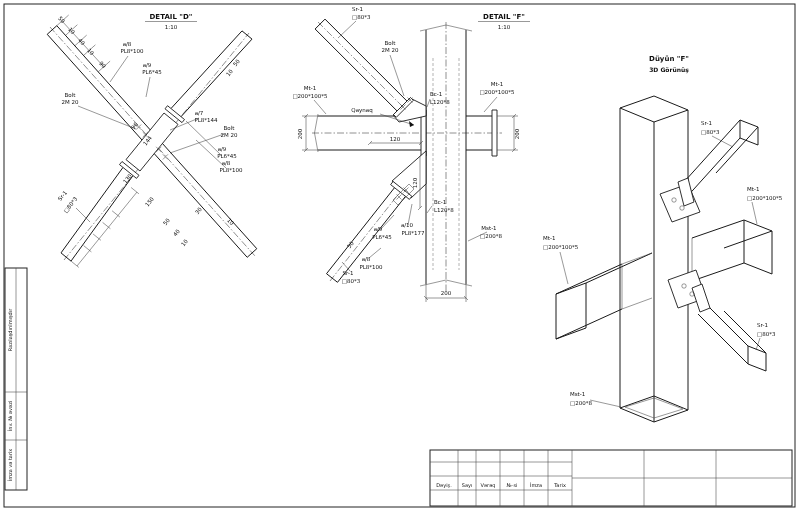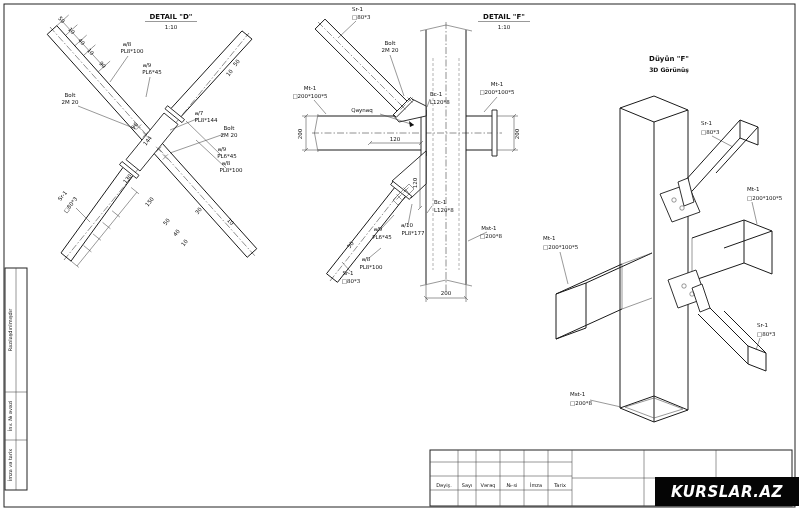--- a/index.html
+++ b/index.html
@@ -188,16 +188,13 @@
         <text x="747" y="200" text-anchor="start" style="font-size: 5.5px;">□200*100*5</text>
         <text x="543" y="240" text-anchor="start" style="font-size: 5.5px;">Mt-1</text>
         <text x="543" y="249" text-anchor="start" style="font-size: 5.5px;">□200*100*5</text>
         <text x="757" y="327" text-anchor="start" style="font-size: 5.5px;">Sr-1</text>
         <text x="757" y="336" text-anchor="start" style="font-size: 5.5px;">□80*3</text>
         <text x="570" y="396" text-anchor="start" style="font-size: 5.5px;">Mst-1</text>
         <text x="570" y="405" text-anchor="start" style="font-size: 5.5px;">□200*8</text>
       </g>
 </svg>
 
-<div class="wm" style="background: rgb(5, 5, 5); color: rgb(255, 255, 255);">
-  <span>KURSLAR.AZ</span>
 </div>
-</div>
 
 </body></html>

